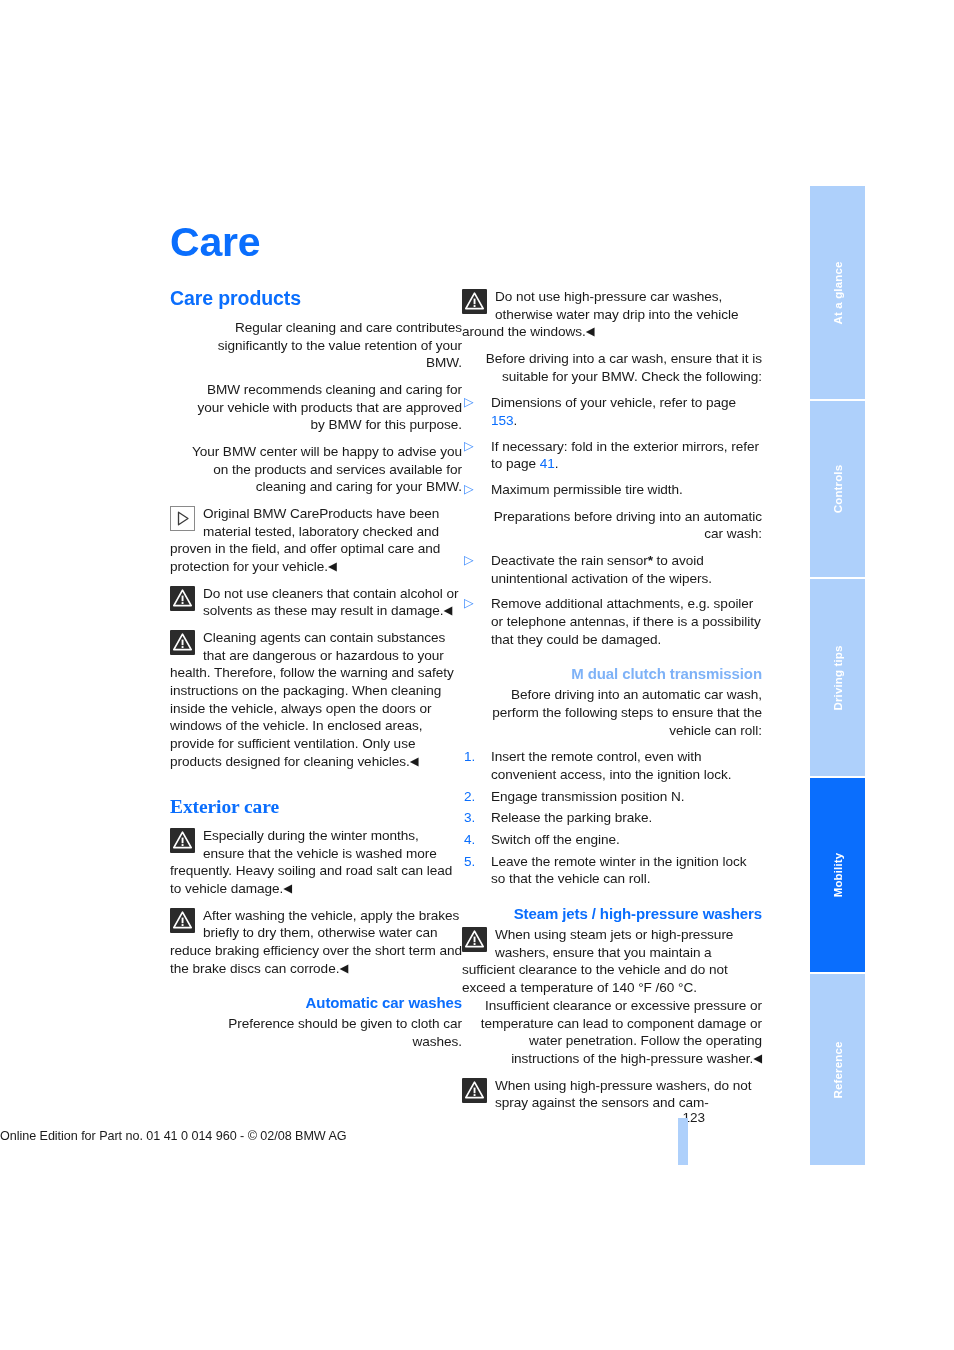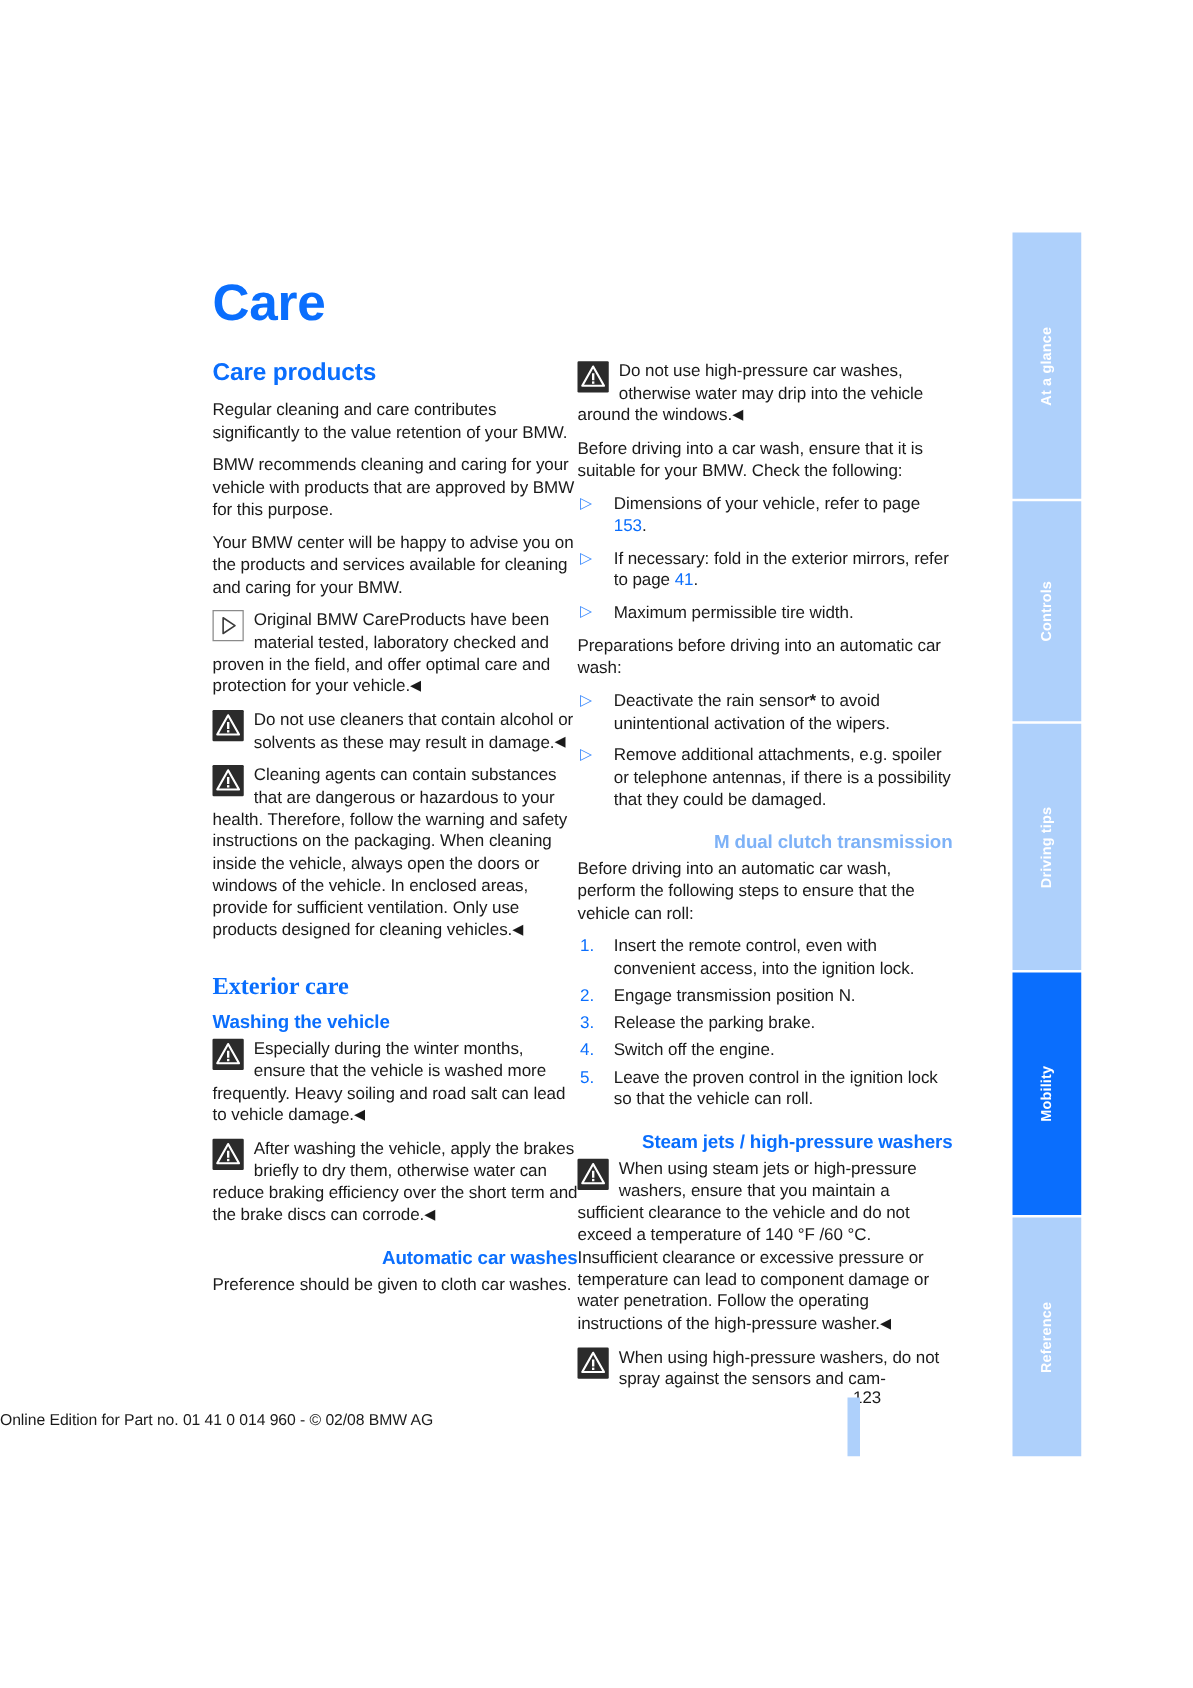--- a/index.html
+++ b/index.html
@@ -67,25 +67,25 @@
     font-weight: bold;
     color: #0a6efd;
     line-height: 1.2;
     letter-spacing: -0.1px;
   }
   h3.sub.spaced { margin-top: 17px; text-align: right; }
   h3.sub.light { color: #7eb2f7; }
 
   
   p.body {
-    margin: 0 0 9px 0;
+    margin: 0 0 9px 13px;
     font-size: 13.6px;
     line-height: 1.30;
     letter-spacing: -0.05px;
-    text-align: left;
+    text-align: right;
   }
   p.body.tight { margin-bottom: 0; }
 
   
   .iconpara {
     margin: 0 0 9px 0;
     font-size: 13.6px;
     line-height: 1.30;
     letter-spacing: -0.05px;
   }
@@ -277,21 +277,20 @@
           <svg viewBox="0 0 25 25" aria-hidden="true">
             <polygon points="12.5,4.2 21.2,19.6 3.8,19.6" fill="none" stroke="#ffffff" stroke-width="1.7" stroke-linejoin="round"></polygon>
             <rect x="11.6" y="9.6" width="1.9" height="5.6" fill="#ffffff"></rect>
             <rect x="11.6" y="16.1" width="1.9" height="1.9" fill="#ffffff"></rect>
           </svg>
         </span><span>Cleaning agents can contain substances that are dangerous or hazardous to your health. Therefore, follow the warning and safety instructions on the packaging. When cleaning inside the vehicle, always open the doors or windows of the vehicle. In enclosed areas, provide for sufficient ventilation. Only use products designed for cleaning vehicles.</span><span class="endmark">◀</span>
       </div>
 
       <h2 class="sec spaced">Exterior care</h2>
 
-      <h3 class="sub">Washing the vehicle</h3>
 
       <div class="iconpara">
         <span class="ic warn">
           <svg viewBox="0 0 25 25" aria-hidden="true">
             <polygon points="12.5,4.2 21.2,19.6 3.8,19.6" fill="none" stroke="#ffffff" stroke-width="1.7" stroke-linejoin="round"></polygon>
             <rect x="11.6" y="9.6" width="1.9" height="5.6" fill="#ffffff"></rect>
             <rect x="11.6" y="16.1" width="1.9" height="1.9" fill="#ffffff"></rect>
           </svg>
         </span><span>Especially during the winter months, ensure that the vehicle is washed more frequently. Heavy soiling and road salt can lead to vehicle damage.</span><span class="endmark">◀</span>
       </div>
@@ -339,21 +338,21 @@
 
       <h3 class="sub spaced light">M dual clutch transmission</h3>
 
       <p class="body">Before driving into an automatic car wash, perform the following steps to ensure that the vehicle can roll:</p>
 
       <ol class="num">
         <li><span class="n">1.</span><span>Insert the remote control, even with convenient access, into the ignition lock.</span></li>
         <li><span class="n">2.</span><span>Engage transmission position N.</span></li>
         <li><span class="n">3.</span><span>Release the parking brake.</span></li>
         <li><span class="n">4.</span><span>Switch off the engine.</span></li>
-        <li><span class="n">5.</span><span>Leave the proven control in the ignition lock so that the vehicle can roll.</span></li>
+        <li><span class="n">5.</span><span>Leave the remote winter in the ignition lock so that the vehicle can roll.</span></li>
       </ol>
 
       <h3 class="sub spaced">Steam jets / high-pressure washers</h3>
 
       <div class="iconpara" style="margin-bottom:0">
         <span class="ic warn">
           <svg viewBox="0 0 25 25" aria-hidden="true">
             <polygon points="12.5,4.2 21.2,19.6 3.8,19.6" fill="none" stroke="#ffffff" stroke-width="1.7" stroke-linejoin="round"></polygon>
             <rect x="11.6" y="9.6" width="1.9" height="5.6" fill="#ffffff"></rect>
             <rect x="11.6" y="16.1" width="1.9" height="1.9" fill="#ffffff"></rect>

